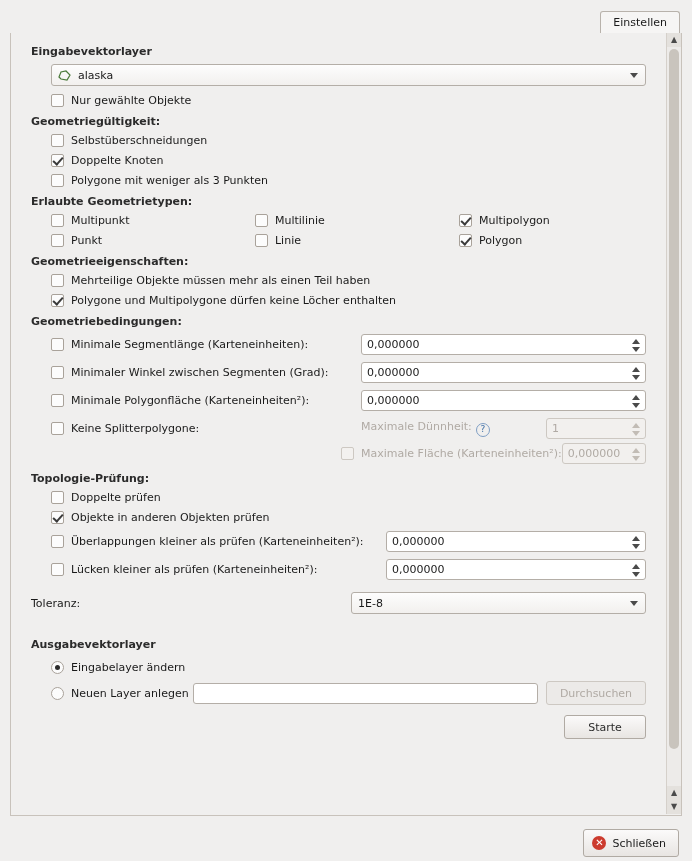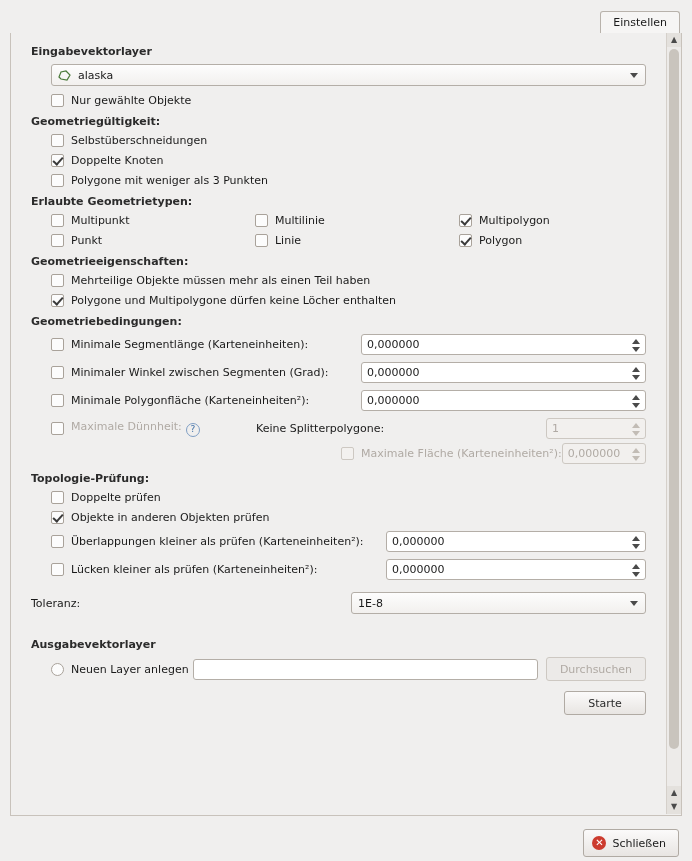--- a/index.html
+++ b/index.html
@@ -427,24 +427,24 @@
           <span>0,000000</span>
           <span class="arrows">
               <span class="a up"></span>
               <span class="a dn"></span>
             </span>
         </span>
       </div>
 
       <div class="row" style="padding-right:12px; margin-bottom:4px;">
         <span class="cb"></span>
+        <span class="lbl" style="width:290px;">Keine Splitterpolygone:</span>
         <span class="lbl dim" style="flex:1;">
           <span>Maximale Dünnheit:</span><span class="help-icon">?</span>
         </span>
-        <span class="lbl" style="width:290px;">Keine Splitterpolygone:</span>
         <span class="spin dim" style="width:100px;">
           <span>1</span>
           <span class="arrows">
               <span class="a up"></span>
               <span class="a dn"></span>
             </span>
         </span>
       </div>
 
       <div class="row" style="padding-right:12px; padding-left:320px; margin-bottom:0;">
@@ -493,20 +493,24 @@
 
       <div class="row" style="padding-left:10px; padding-right:12px; margin-top:12px; margin-bottom:24px;">
         <span class="lbl" style="width:320px;">Toleranz:</span>
         <span class="combo" style="flex:1;">
           <span>1E-8</span>
           <span class="caret"></span>
         </span>
       </div>
 
       <div class="group-title">Ausgabevektorlayer</div>
+      <div class="row" style="margin-top:10px;">
+        <span class="rb checked"></span>
+        <span class="lbl">Eingabelayer ändern</span>
+      </div>
       <div class="row" style="padding-right:12px;">
         <span class="rb"></span>
         <span class="lbl" style="width:122px;">Neuen Layer anlegen</span>
         <span class="textfield" style="flex:1; margin-right:8px;"></span>
         <span class="btn dim" style="width:100px;">Durchsuchen</span>
       </div>
 
       <div class="row" style="justify-content:flex-end; padding-right:12px; margin-top:10px;">
         <span class="btn" style="width:82px;">Starte</span>
       </div>

